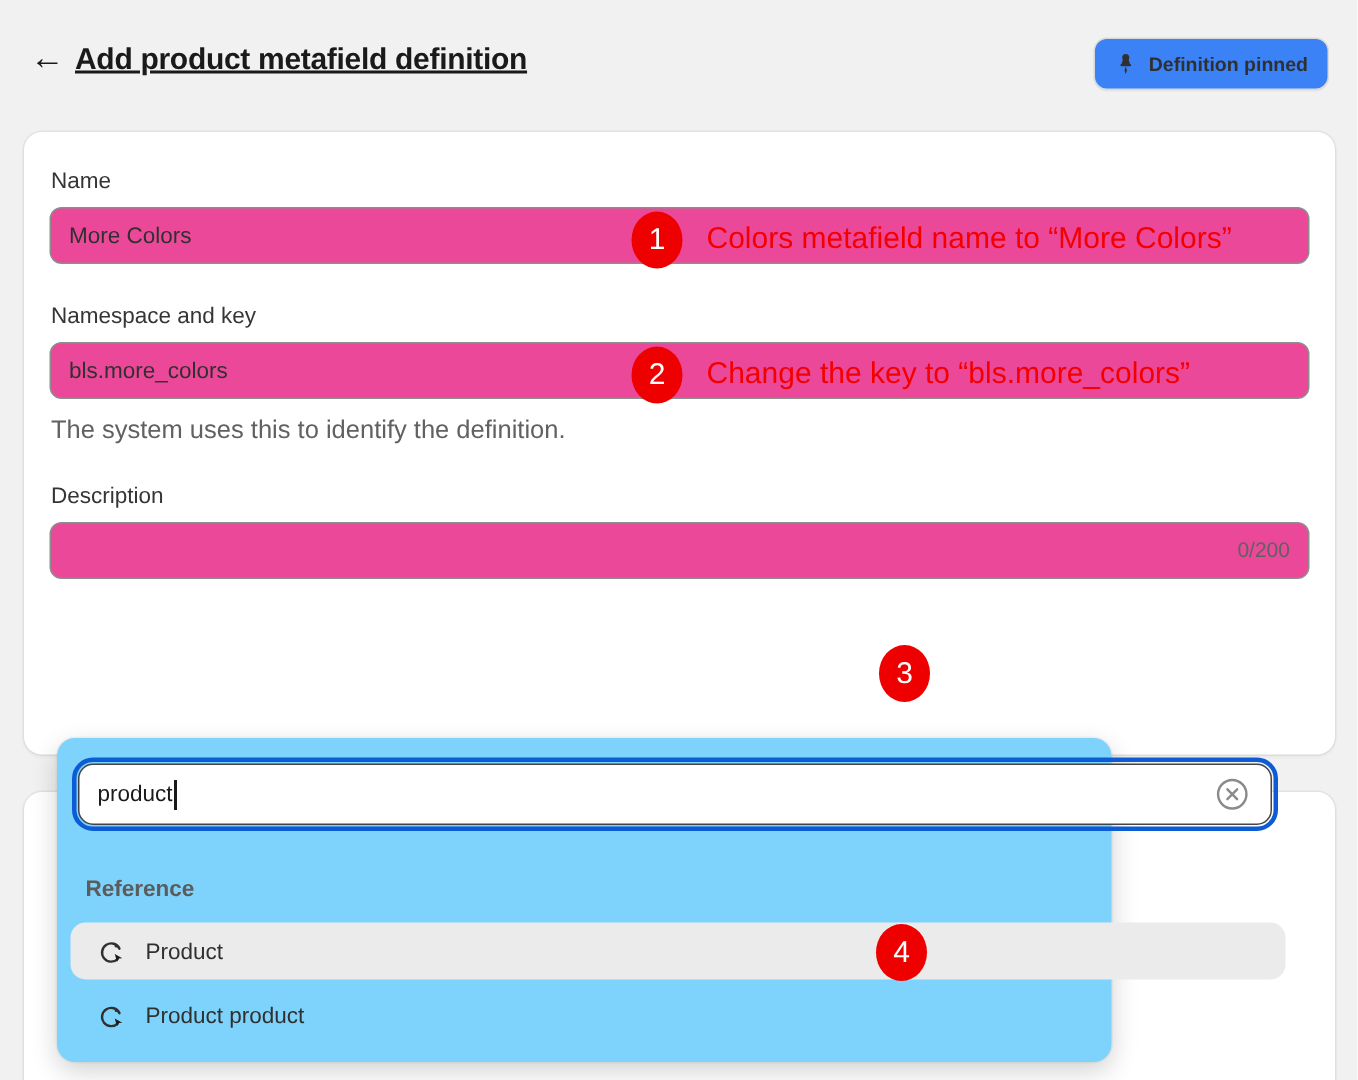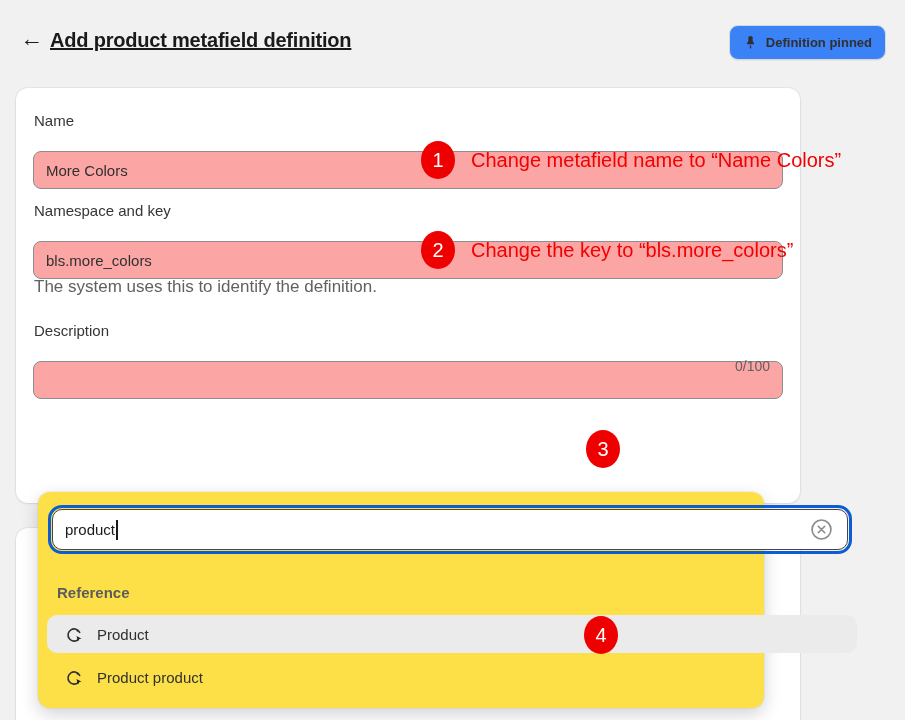--- a/index.html
+++ b/index.html
@@ -13,44 +13,43 @@
   .back{position:absolute;left:20px;top:27px;font-size:23px;color:#1a1a1a;line-height:1;cursor:pointer;}
   .title{position:absolute;left:50px;top:29px;font-size:20px;font-weight:700;color:#1a1a1a;letter-spacing:-.2px;}
   .pinbtn{
     position:absolute;right:19px;top:25px;height:33px;display:flex;align-items:center;gap:8px;
     background:#3b82f6;border:1px solid #d9d9d9;border-radius:9px;padding:0 13px;
     box-shadow:0 1px 0 rgba(0,0,0,.05);font-size:13px;font-weight:600;color:#303030;cursor:pointer;
   }
   .pinbtn svg{display:block;}
   
   .card{
-    position:absolute;left:16px;width:784px;background:#fff;border-radius:12px;
+    position:absolute;left:16px;width:874px;background:#fff;border-radius:12px;
     box-shadow:0 0 0 1px rgba(0,0,0,.045),0 1px 3px rgba(0,0,0,.07);
   }
   .card1{top:88px;height:415px;}
   .card2{top:528px;height:210px;}
   .flabel{position:absolute;left:18px;font-size:15px;color:#353535;}
   .finput{
     position:absolute;left:17px;right:17px;height:38px;box-sizing:border-box;
-    border:1px solid #8d8d8d;border-radius:8px;background:#fca5a5;
-    font-family:"Liberation Sans",sans-serif;font-size:15px;color:#303030;padding:0 12px;outline:none;margin-top:13px;
+    border:1px solid #8d8d8d;border-radius:8px;background:#ec4899;
+    font-family:"Liberation Sans",sans-serif;font-size:15px;color:#303030;padding:0 12px;outline:none;
   }
   .help{position:absolute;left:18px;font-size:17px;color:#616161;}
   .counter{position:absolute;right:30px;top:270px;font-size:14px;color:#616161;}
   .selectbox{
     position:absolute;left:17px;right:17px;top:317px;height:82px;box-sizing:border-box;
     border:1px solid #dedede;border-radius:12px;display:flex;align-items:center;justify-content:center;gap:9px;
     cursor:pointer;background:#fff;
   }
   .selectbox .lbl{font-size:16px;font-weight:700;color:#0b5cd5;}
   
   .panel{
-    position:absolute;left:38px;top:492px;width:703px;height:216px;background:#fde047;border-radius:12px;
+    position:absolute;left:38px;top:492px;width:703px;height:216px;background:#7dd3fc;border-radius:12px;
     box-shadow:0 0 0 1px rgba(0,0,0,.04),0 6px 18px rgba(0,0,0,.18);
-    padding-left:23px;
   }
   .search{
     position:absolute;left:14px;top:17px;width:796px;height:41px;box-sizing:border-box;
     border:1px solid #454545;border-radius:10px;outline:3px solid #0b5cd5;outline-offset:1px;
     display:flex;align-items:center;padding:0 12px;background:#fff;cursor:text;
   }
   .search .q{font-size:15px;color:#1a1a1a;}
   .caret{width:1.5px;height:20px;background:#1a1a1a;margin-left:1px;}
   .clear{margin-left:auto;display:flex;cursor:pointer;}
   .sect{position:absolute;left:19px;top:92px;font-size:15px;font-weight:700;color:#5c5c5c;}
@@ -95,21 +94,21 @@
 <section class="card card1">
   <label class="flabel" style="top:24px;">Name</label>
   <input class="finput" style="top: 50px;" value="More Colors">
 
   <label class="flabel" style="top:114px;">Namespace and key</label>
   <input class="finput" style="top: 140px;" value="bls.more_colors">
   <div class="help" style="top:189px;">The system uses this to identify the definition.</div>
 
   <label class="flabel" style="top:234px;">Description</label>
   <input class="finput" style="top: 260px;" value="">
-  <span class="counter">0/100</span>
+  <span class="counter">0/200</span>
 
 </section>
 
 <section class="card card2"></section>
 
 <div class="panel">
   <div class="search">
     <span class="q">product</span>
     <span class="caret"></span>
     <span class="clear">
@@ -139,20 +138,20 @@
         <path d="M14.1 15.1 A6.4 6.4 0 1 1 15.4 7.8" fill="none" stroke="#303030" stroke-width="1.7" stroke-linecap="round"></path>
         <circle cx="13.1" cy="6.1" r="1" fill="#303030"></circle>
         <path d="M12.1 11.5l1.6 5.5 1.2-2.2 2.5-.2z" fill="#1a1a1a"></path>
       </svg>
     </span>
     <span>Product product</span>
   </div>
 </div>
 
 <div class="badge" style="left:438px;top:160px;">1</div>
-<div class="note" style="left:471px;top:160px;">Change metafield name to “Name Colors”</div>
+<div class="note" style="left:471px;top:160px;">Colors metafield name to “More Colors”</div>
 
 <div class="badge" style="left:438px;top:250px;">2</div>
 <div class="note" style="left:471px;top:250px;">Change the key to “bls.more_colors”</div>
 
 <div class="badge" style="left:603px;top:449px;">3</div>
 
 <div class="badge" style="left:601px;top:635px;">4</div>
 
 </body></html>

